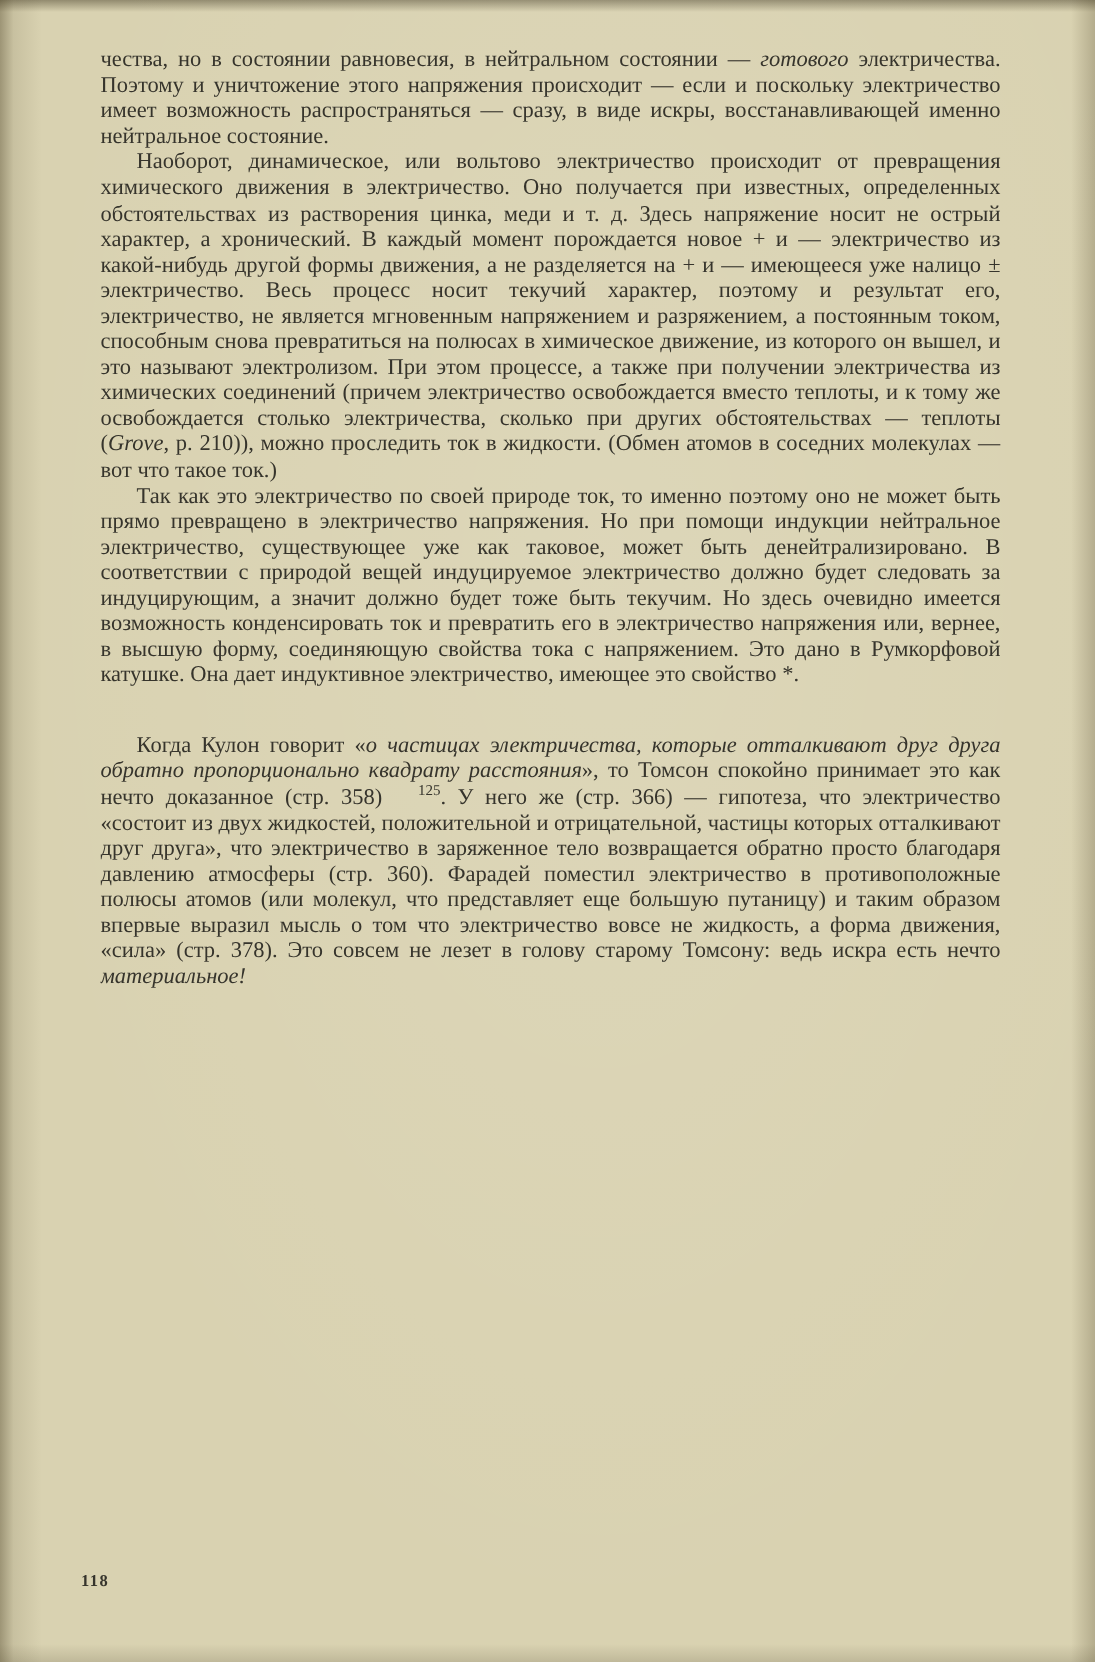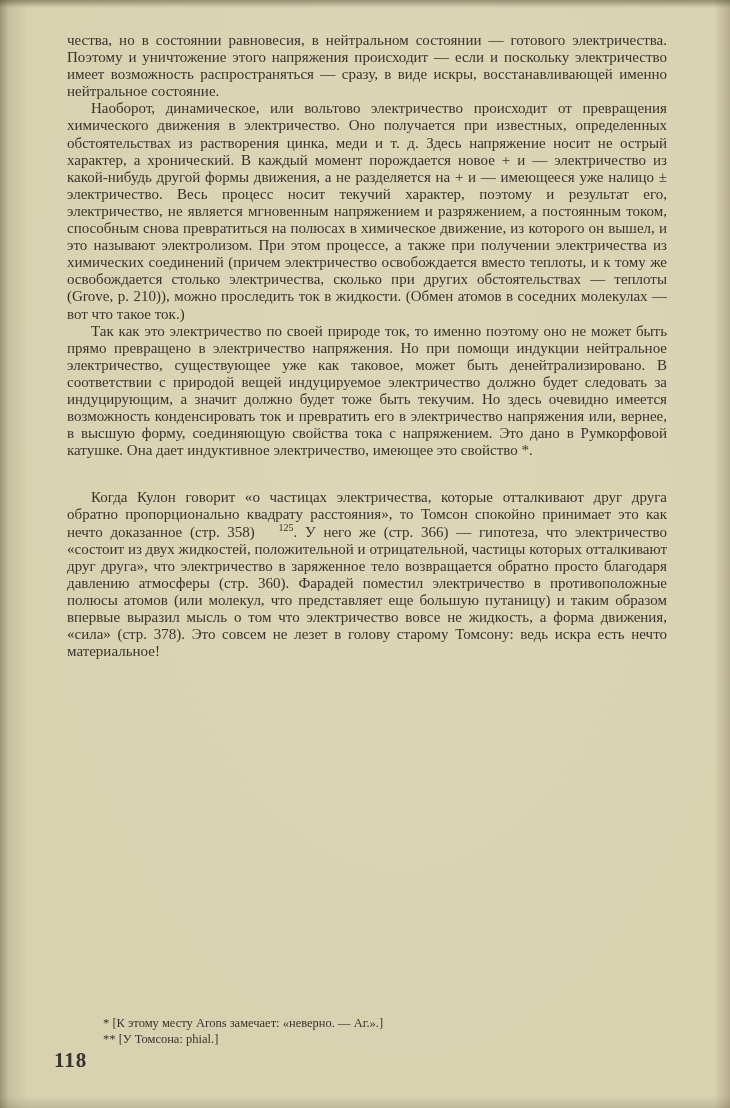--- a/index.html
+++ b/index.html
@@ -20,42 +20,38 @@
       var(--paper, #d9d2b1);
   }
   .textblock{
     position:absolute;left:67px;top:32px;width:600px;height:982px;overflow:hidden;
     color:var(--ink, #36342c);
     font-size:15px;line-height:17.1px;text-align:justify;
   }
   p.para{margin:0;text-indent:24px;}
   p.para.noindent{text-indent:0;}
   p.para.gap{margin-top:30px;}
-  .it{margin-top:48px;}
+  .it{font-style:italic;margin-top:48px;}
   sup{font-size:10px;line-height:0;margin-left:16px;}
   .footnotes{
     position:absolute;left:103px;top:1016px;width:530px;
     color:var(--ink, #36342c);
     font-size:12.5px;line-height:15.5px;text-align:left;
   }
   .footnotes p.fn{margin:0;}
   .pagenum{
     position:absolute;left:54px;top:1048px;
-    font-size:21px;font-weight:bold;letter-spacing:1px;
+    font-size:11px;font-weight:bold;letter-spacing:1px;
     color:var(--ink, #36342c);
   }
 </style>
 </head>
 <body>
 
 <div class="scan">
   <div class="textblock" id="paragraphs">
       <p class="para noindent"><span>чества, но в состоянии равновесия, в нейтральном состоянии — </span><span class="it">готового</span><span> электричества. Поэтому и уничтожение этого напряжения происходит — если и поскольку электричество имеет возможность распространяться — сразу, в виде искры, восстанавливающей именно нейтральное состояние.</span></p>
       <p class="para"><span>Наоборот, динамическое, или вольтово электричество происходит от превращения химического движения в электричество. Оно получается при известных, определенных обстоятельствах из растворения цинка, меди и т. д. Здесь напряжение носит не острый характер, а хронический. В каждый момент порождается новое + и — электричество из какой-нибудь другой формы движения, а не разделяется на + и — имеющееся уже налицо ± электричество. Весь процесс носит текучий характер, поэтому и результат его, электричество, не является мгновенным напряжением и разряжением, а постоянным током, способным снова превратиться на полюсах в химическое движение, из которого он вышел, и это называют электролизом. При этом процессе, а также при получении электричества из химических соединений (причем электричество освобождается вместо теплоты, и к тому же освобождается столько электричества, сколько при других обстоятельствах — теплоты (</span><span class="it">Grove</span><span>, p. 210)), можно проследить ток в жидкости. (Обмен атомов в соседних молекулах — вот что такое ток.)</span></p>
       <p class="para"><span>Так как это электричество по своей природе ток, то именно поэтому оно не может быть прямо превращено в электричество напряжения. Но при помощи индукции нейтральное электричество, существующее уже как таковое, может быть денейтрализировано. В соответствии с природой вещей индуцируемое электричество должно будет следовать за индуцирующим, а значит должно будет тоже быть текучим. Но здесь очевидно имеется возможность конденсировать ток и превратить его в электричество напряжения или, вернее, в высшую форму, соединяющую свойства тока с напряжением. Это дано в Румкорфовой катушке. Она дает индуктивное электричество, имеющее это свойство *.</span></p>
       <p class="para gap"><span>Когда Кулон говорит «</span><span class="it">о частицах электричества, которые отталкивают друг друга обратно пропорционально квадрату расстояния</span><span>», то Томсон спокойно принимает это как нечто доказанное (стр. 358) </span><sup>125</sup><span>. У него же (стр. 366) — гипотеза, что электричество «состоит из двух жидкостей, положительной и отрицательной, частицы которых отталкивают друг друга», что электричество в заряженное тело возвращается обратно просто благодаря давлению атмосферы (стр. 360). Фарадей поместил электричество в противоположные полюсы атомов (или молекул, что представляет еще большую путаницу) и таким образом впервые выразил мысль о том что электричество вовсе не жидкость, а форма движения, «сила» (стр. 378). Это совсем не лезет в голову старому Томсону: ведь искра есть нечто </span><span class="it">материальное!</span></p>
     </div>
-  <div class="footnotes" id="footnotes">
-      <p class="fn"><span>* [К этому месту </span><span class="it">Arons</span><span> замечает: «</span><span class="it">неверно</span><span>. — </span><span class="it">Аг.</span><span>».]</span></p>
-      <p class="fn"><span>** [У Томсона: </span><span class="it">phial</span><span>.]</span></p>
-    </div>
   <div class="pagenum">118</div>
 </div>
 
 </body></html>

